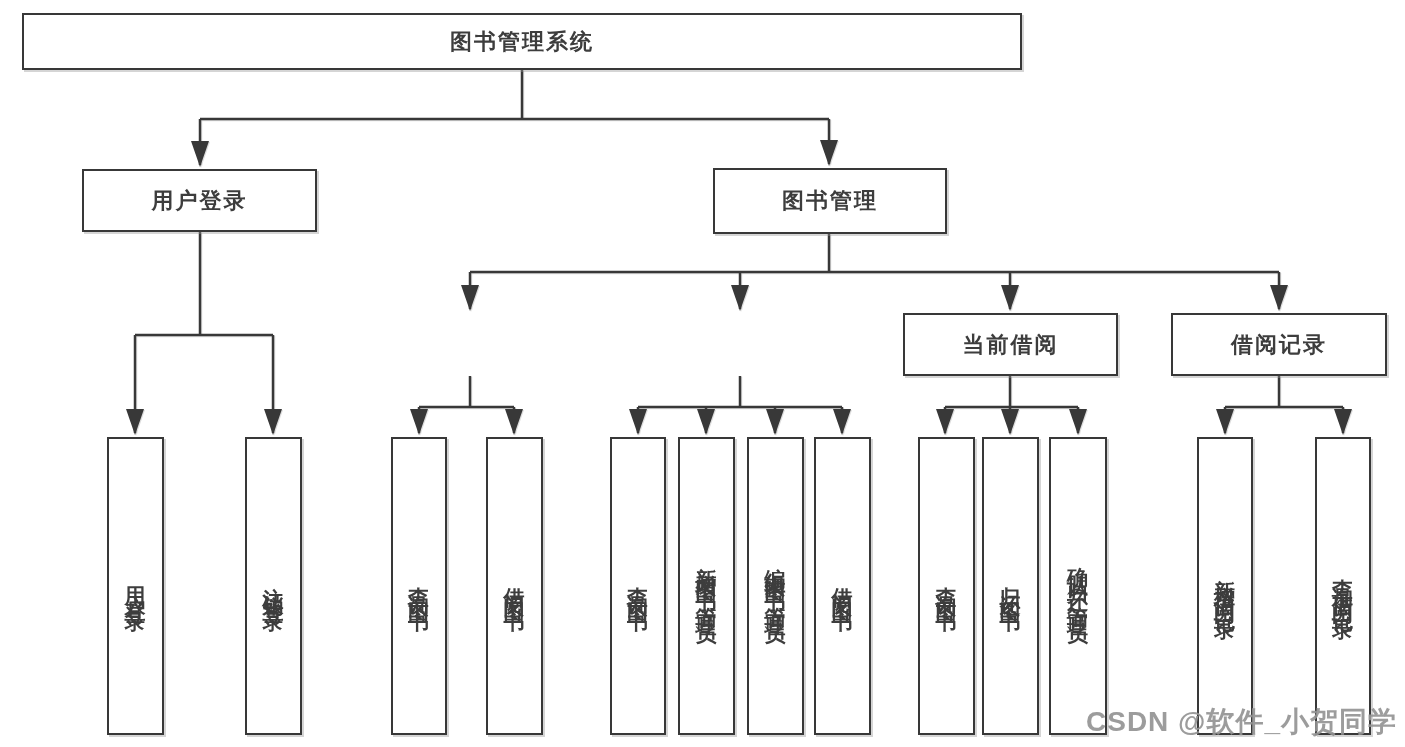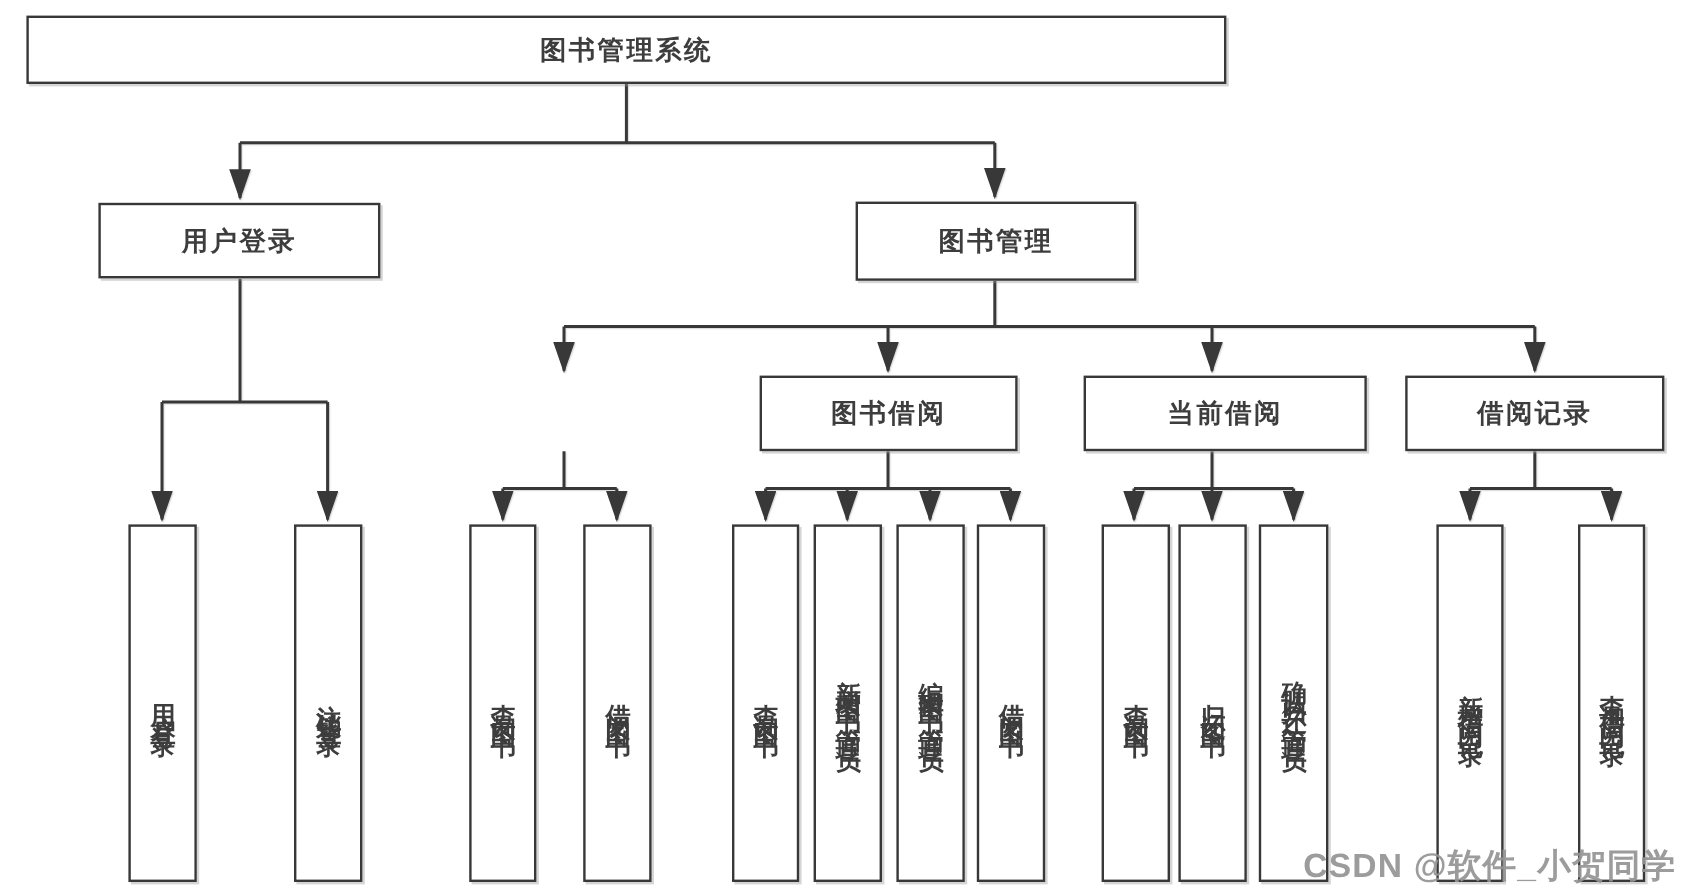--- a/index.html
+++ b/index.html
@@ -87,24 +87,21 @@
     <span>图书管理系统</span>
   </div>
 
   <div class="box h" style="left:82px;top:169px;width:235px;height:63px">
     <span>用户登录</span>
   </div>
   <div class="box h" style="left:713px;top:168px;width:234px;height:66px">
     <span>图书管理</span>
   </div>
 
-  <div class="box h" style="left:633px;top:313px;width:215px;height:63px">
-    <span>图书借阅</span>
-  </div>
-  <div class="box h" style="left:903px;top:313px;width:236px;height:63px">
+  <div class="box h" style="left:903px;top:313px;width:215px;height:63px">
     <span>当前借阅</span>
   </div>
   <div class="box h" style="left:1171px;top:313px;width:216px;height:63px">
     <span>借阅记录</span>
   </div>
 
   <div class="box v" style="left:107px;top:437px;width:57px;height:298px">
     <span>用户登录</span>
   </div>
   <div class="box v" style="left:245px;top:437px;width:57px;height:298px">

